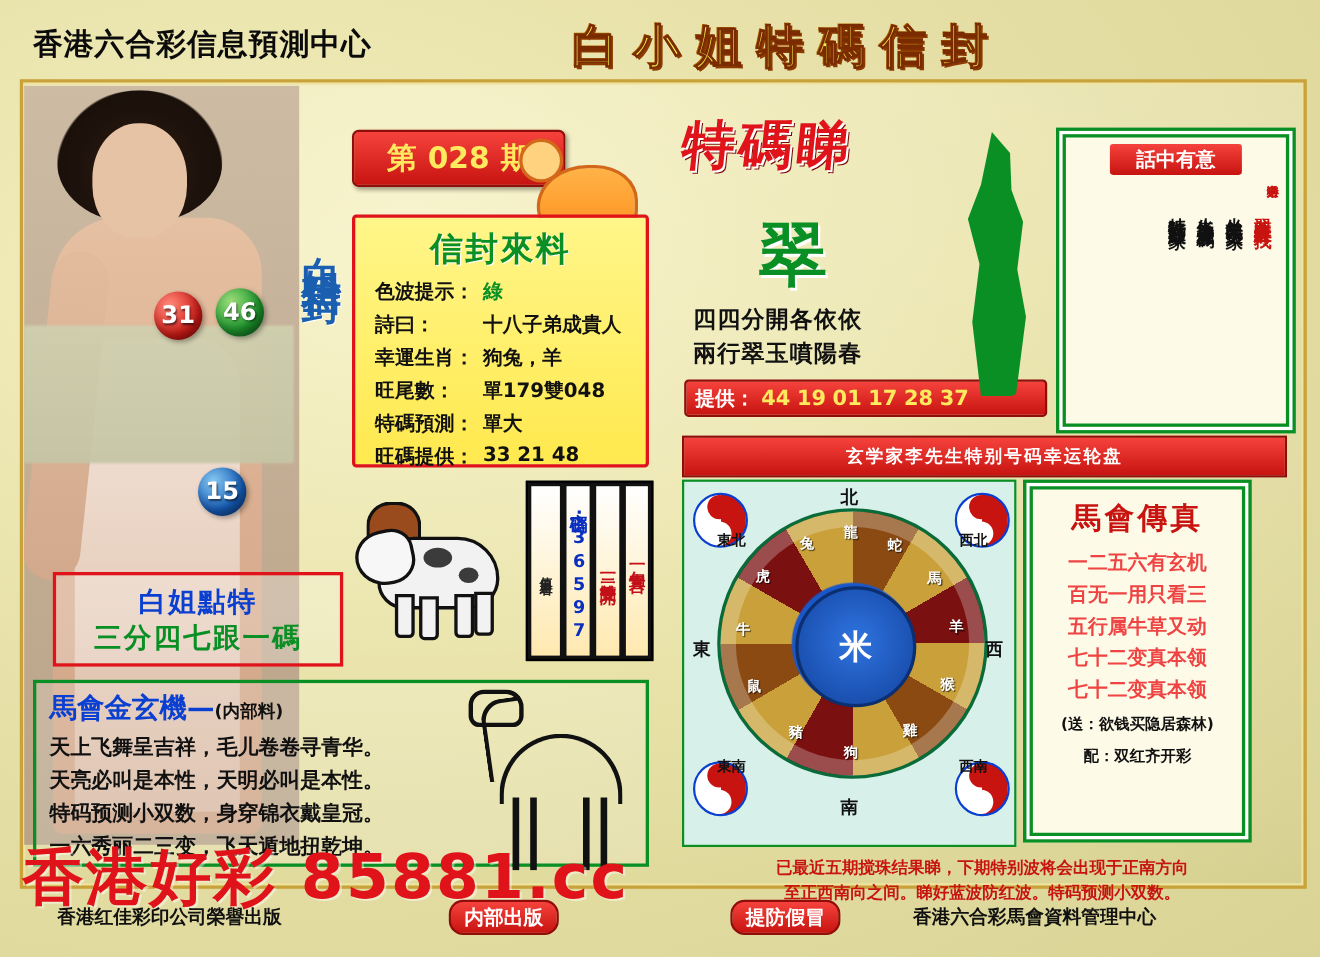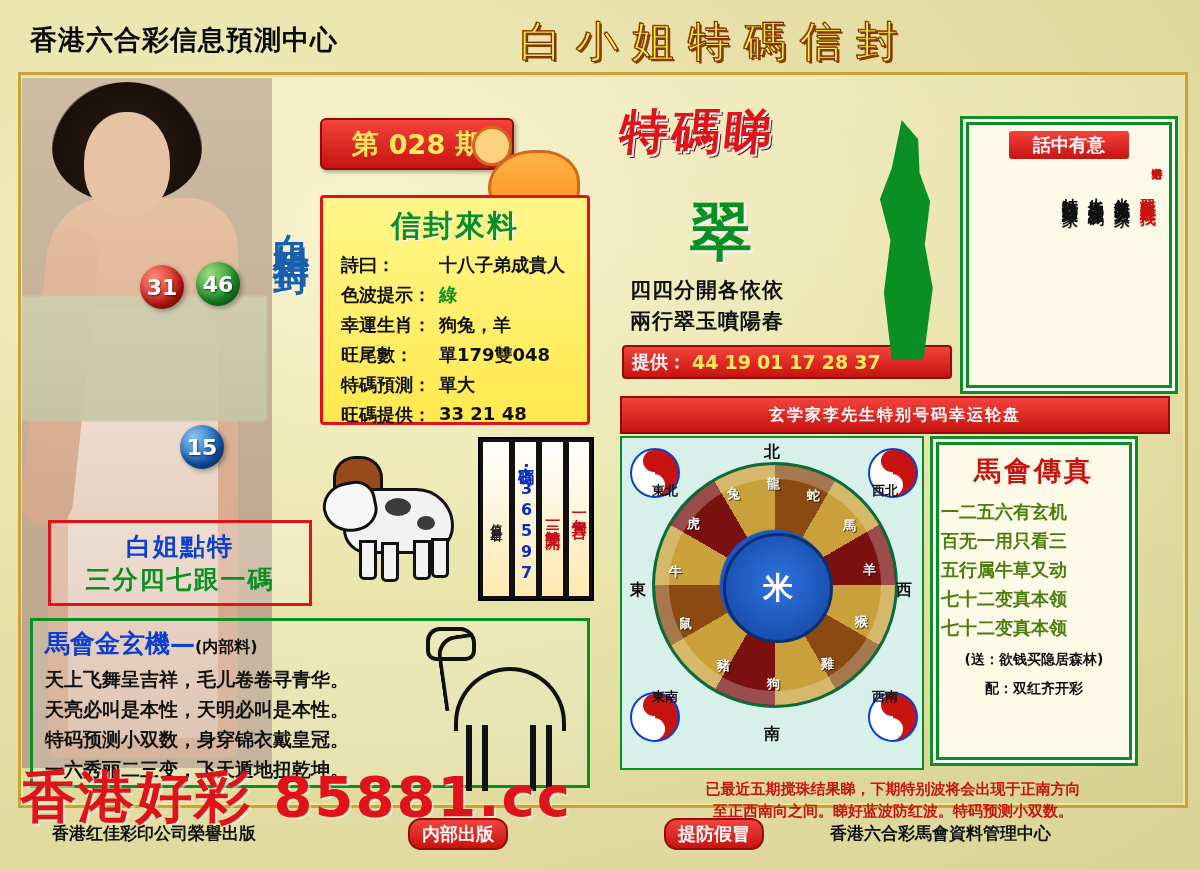--- a/index.html
+++ b/index.html
@@ -17,21 +17,21 @@
   }
   
   .top-left-title{
     position:absolute;left:30px;top:22px;
     font-size:27px;font-weight:bold;color:#0b0b0b;
     letter-spacing:1px;
     font-family:"DejaVu Sans","Liberation Sans",sans-serif;
   }
   .top-center-title{
     position:absolute;left:520px;top:14px;
-    font-size:42px;font-weight:normal;
+    font-size:42px;font-weight:bold;
     letter-spacing:14px;
     color:#f4ec4a;
     -webkit-text-stroke:1px #7a2b00;
     text-shadow:2px 2px 0 #8c3a00, -1px -1px 0 #b06a00;
   }
   
   .frame{
     position:absolute;left:18px;top:72px;width:1164px;height:730px;
     border:3px solid #c9a23a;
     background:
@@ -301,21 +301,21 @@
   .mhcz{
     position:absolute;left:930px;top:436px;width:208px;height:330px;
     background:#fdfbe8;border:3px solid #0a8f24;
     box-shadow:inset 0 0 0 3px #fff, inset 0 0 0 6px #0a8f24;
     box-sizing:border-box;padding:10px 8px;
   }
   .mhcz .h{
     text-align:center;font-size:27px;font-weight:bold;color:#c81410;
     letter-spacing:3px;margin:4px 0 8px;
   }
-  .mhcz .ln{font-size:18px;font-weight:bold;color:#4d7c0f;line-height:29px;}
+  .mhcz .ln{font-size:18px;font-weight:bold;color:#ef4444;text-align:center;line-height:29px;}
   .mhcz .sm{font-size:14px;font-weight:bold;color:#111;text-align:center;line-height:23px;margin-top:6px;}
   
   .bottomnote{
     position:absolute;left:620px;top:778px;width:546px;
     font-size:15px;font-weight:bold;color:#c81410;line-height:22px;text-align:center;
   }
   
   .wm{
     position:absolute;left:20px;top:760px;
     font-size:56px;font-weight:bold;color:#e0131a;
@@ -374,26 +374,26 @@
   </div>
 
   <div class="rooster">
     <div class="rb"></div>
       <div class="rh"></div>
   </div>
 
   <div class="infobox">
     <div class="title">信封來料</div>
     <div class="row">
+      <span class="k">色波提示：</span>
+      <span class="v green">綠</span>
+    </div>
+    <div class="row">
       <span class="k">詩曰：</span>
       <span class="v">十八子弟成貴人</span>
-    </div>
-    <div class="row">
-      <span class="k">色波提示：</span>
-      <span class="v green">綠</span>
     </div>
     <div class="row">
       <span class="k">幸運生肖：</span>
       <span class="v">狗兔，羊</span>
     </div>
     <div class="row">
       <span class="k">旺尾數：</span>
       <span class="v">單179雙048</span>
     </div>
     <div class="row">

